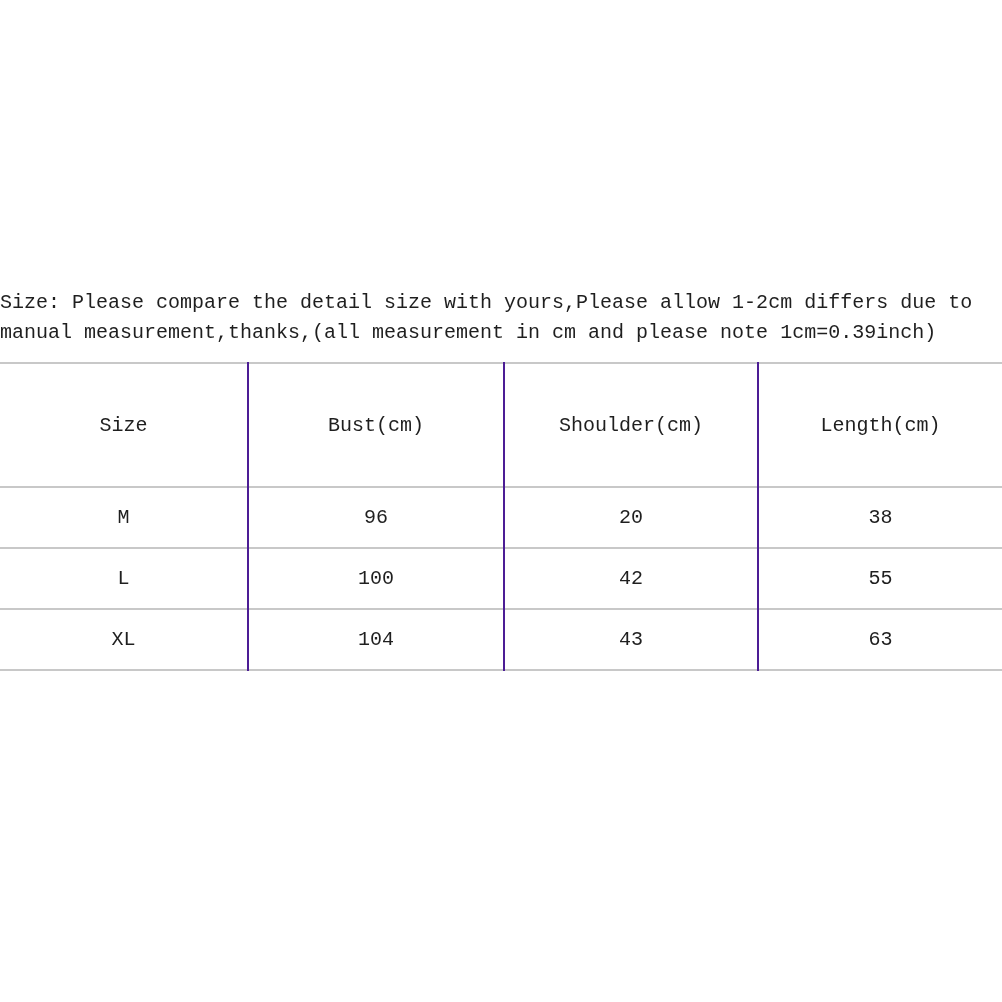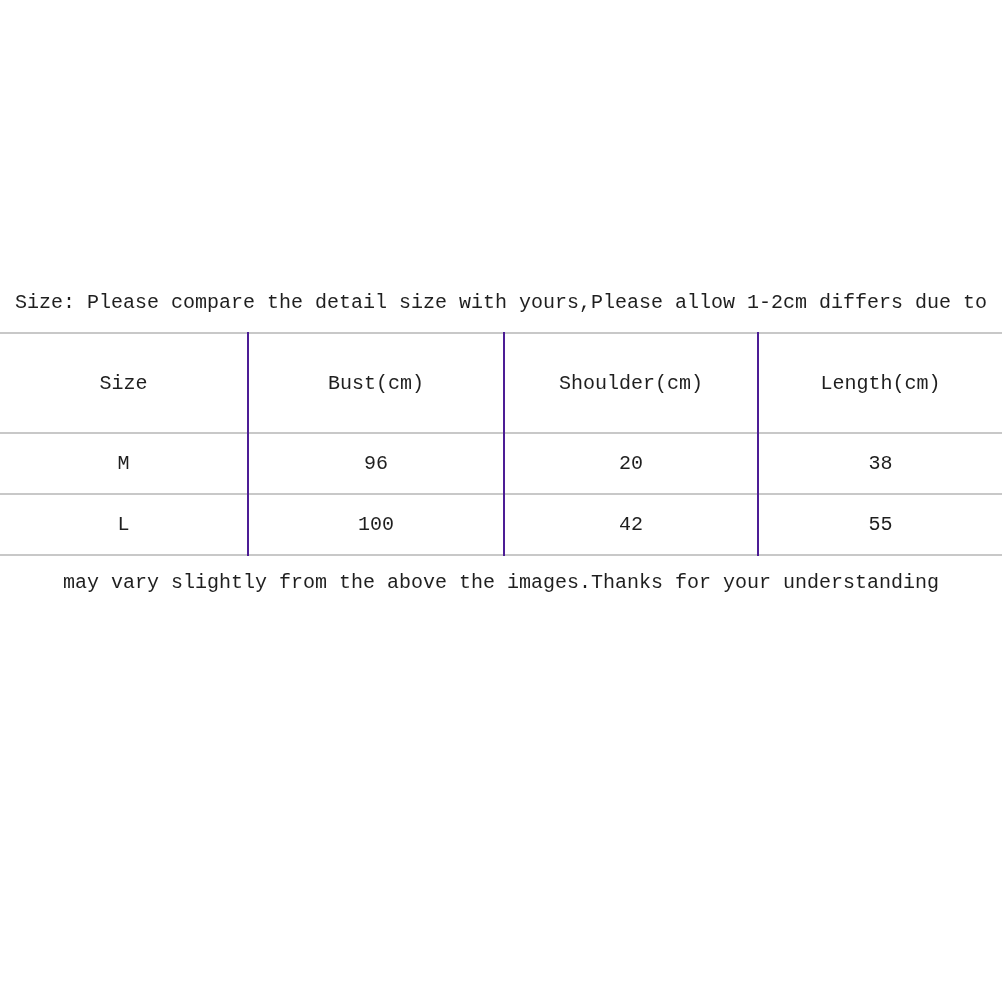--- a/index.html
+++ b/index.html
@@ -9,41 +9,41 @@
   body {
     width: 1002px;
     height: 1002px;
     background: #ffffff;
     color: #1f1f1f;
     font-family: "Liberation Mono", "DejaVu Sans Mono", monospace;
     overflow: hidden;
   }
   .note {
     margin: 0;
-    text-align: center;
+    text-align: left;
     font-size: 20px;
     line-height: 30px;
     letter-spacing: 0;
   }
   .note .line {
     display: block;
     white-space: pre;
   }
   .top-note {
     padding-top: 288px;
   }
   .size-table {
     width: 1002px;
     margin-top: 14px;
     border-collapse: collapse;
     table-layout: fixed;
     font-size: 20px;
   }
   .size-table thead tr {
-    height: 100px;
+    height: 124px;
   }
   .size-table tbody tr {
     height: 61px;
   }
   .size-table tr {
     border-top: 2px solid #c8c8c8;
     border-bottom: 2px solid #c8c8c8;
   }
   .size-table th,
   .size-table td {
@@ -61,20 +61,21 @@
     margin-top: 12px;
   }
 </style>
 </head>
 <body>
 
 <div>
 
   <p class="note top-note">
     <span class="line">Size: Please compare the detail size with yours,Please allow 1-2cm differs due to</span>
+    <span class="line">manual measurement,thanks,(all measurement in cm and please note 1cm=0.39inch)</span>
   </p>
 
   <table class="size-table">
     <colgroup>
       <col style="width:248px">
       <col style="width:256px">
       <col style="width:254px">
       <col style="width:244px">
     </colgroup>
     <thead>
@@ -91,20 +92,25 @@
         <td>96</td>
         <td>20</td>
         <td>38</td>
       </tr>
       <tr>
         <td>L</td>
         <td>100</td>
         <td>42</td>
         <td>55</td>
       </tr>
+      <tr>
+        <td>XL</td>
+        <td>104</td>
+        <td>43</td>
+        <td>63</td>
+      </tr>
     </tbody>
   </table>
 
   <p class="note bottom-note">
-    <span class="line">may vary slightly from the above the images.Thanks for your understanding</span>
   </p>
 
 </div>
 
 </body></html>

